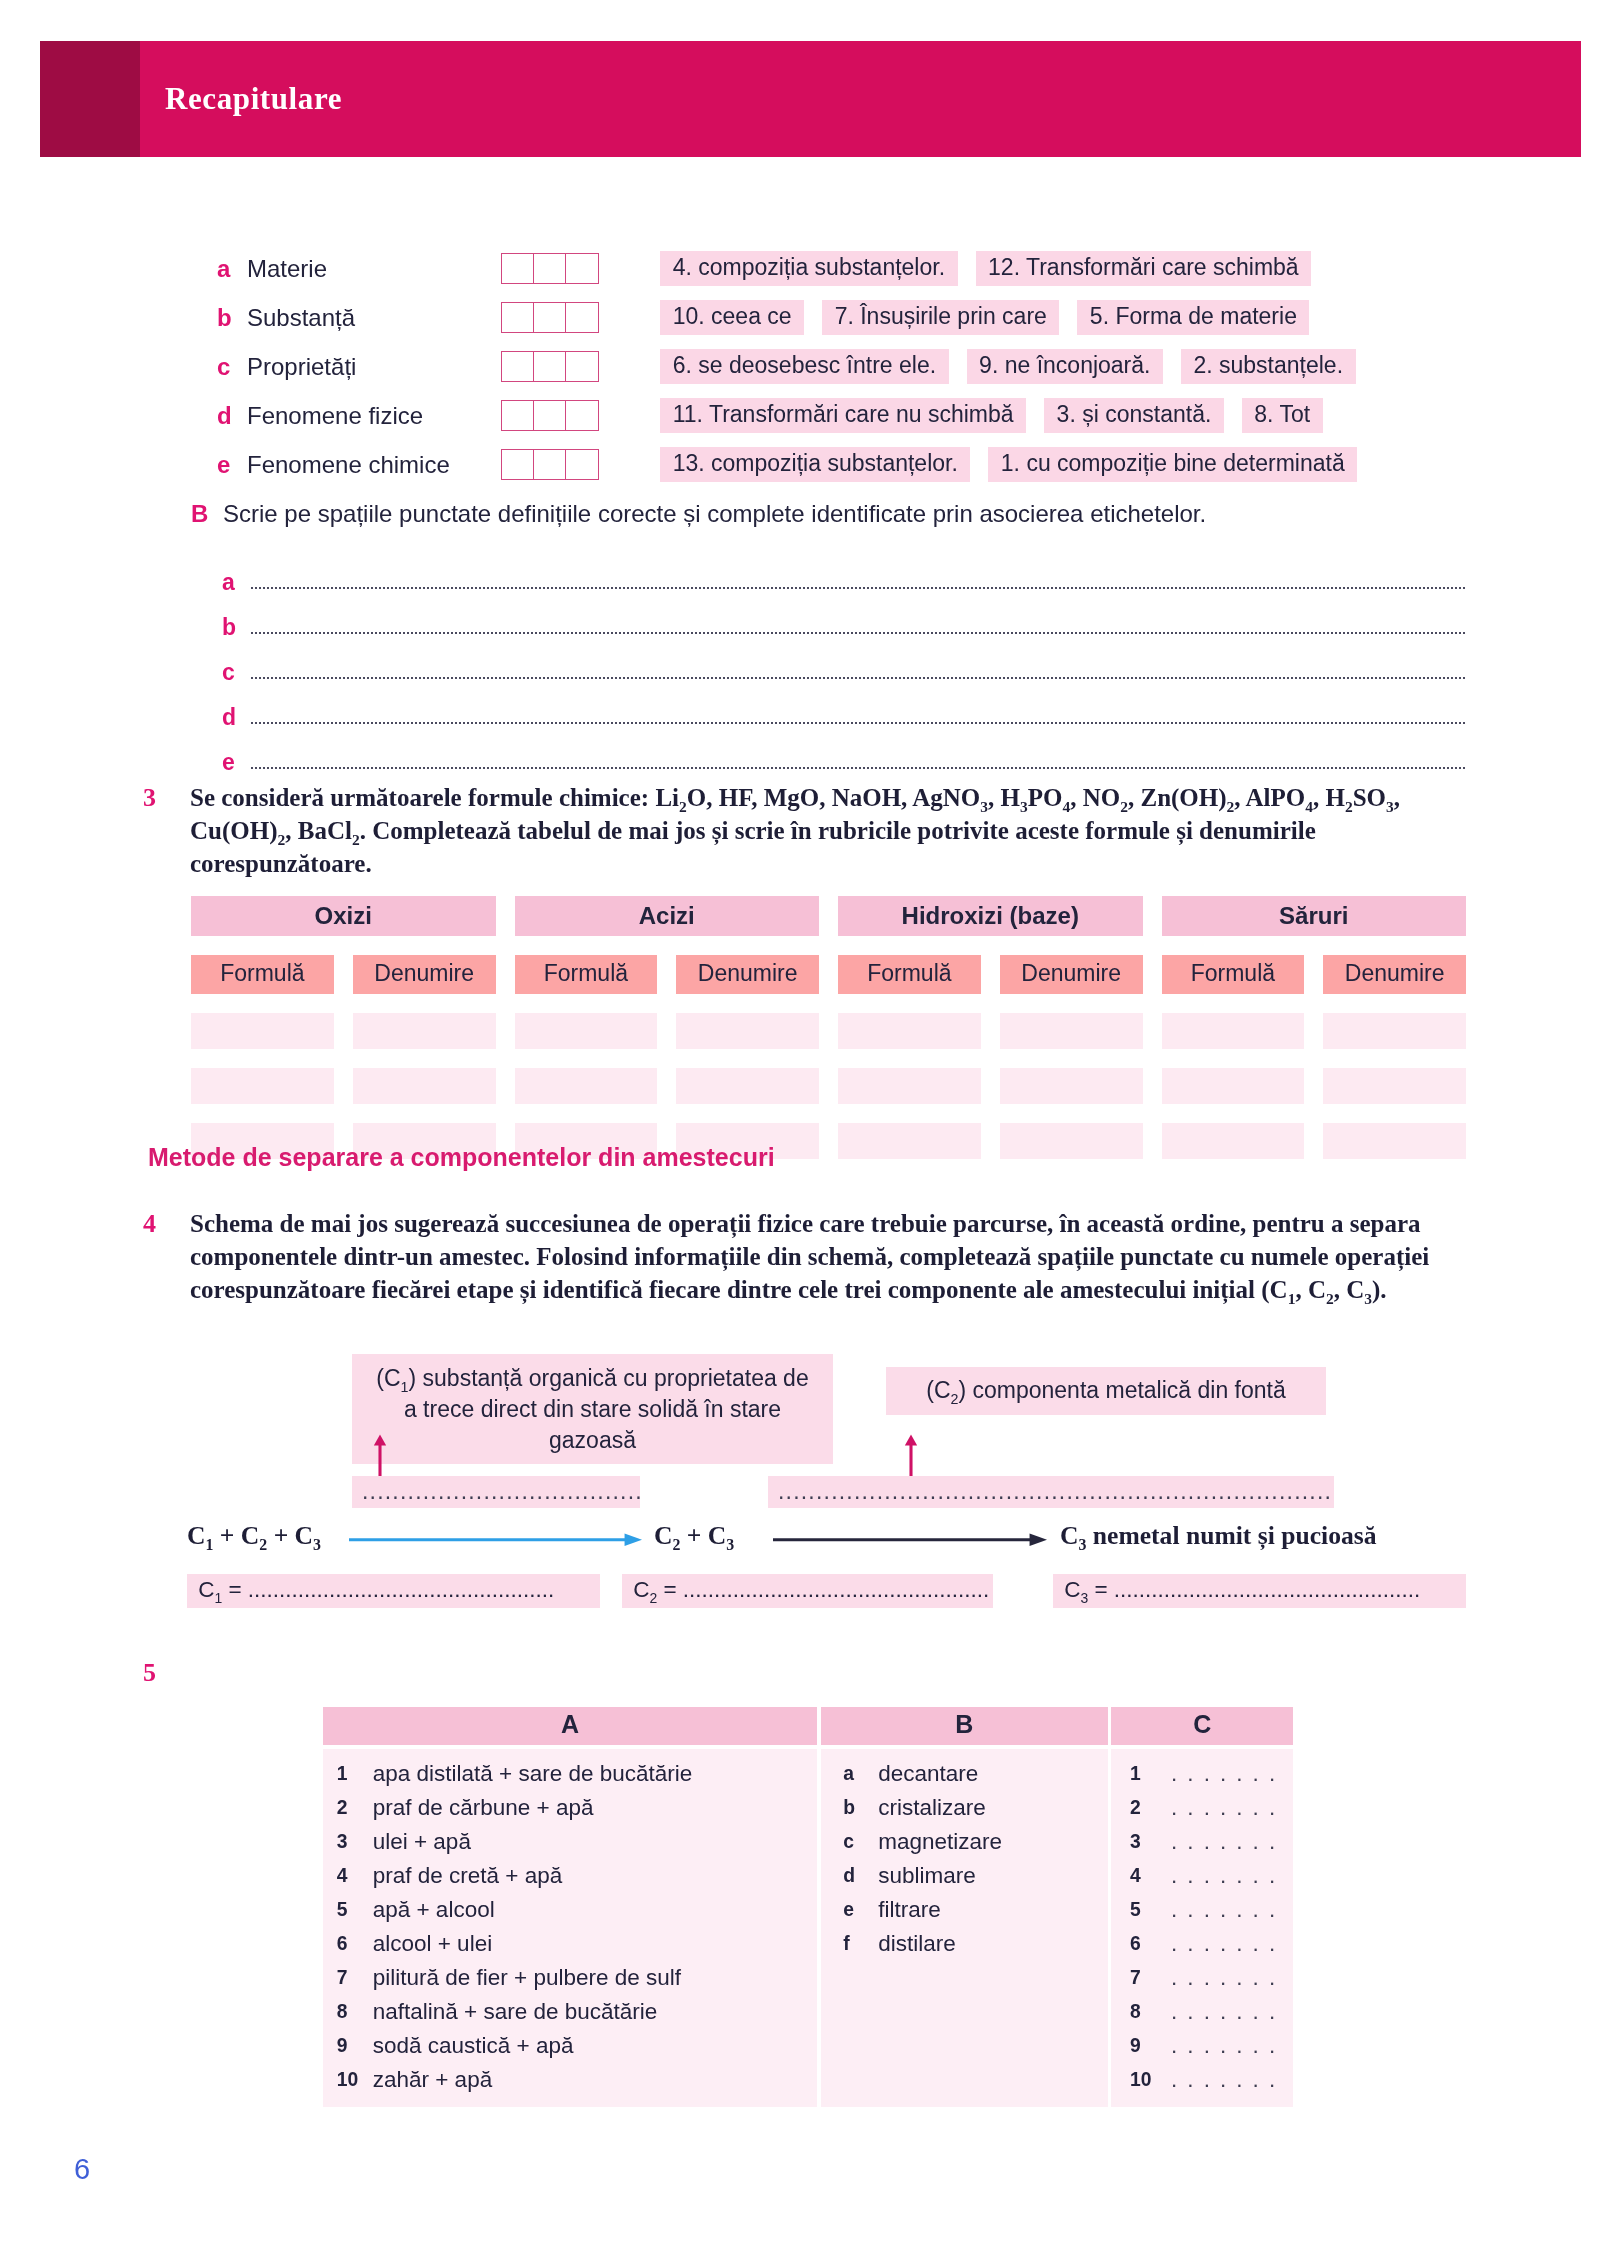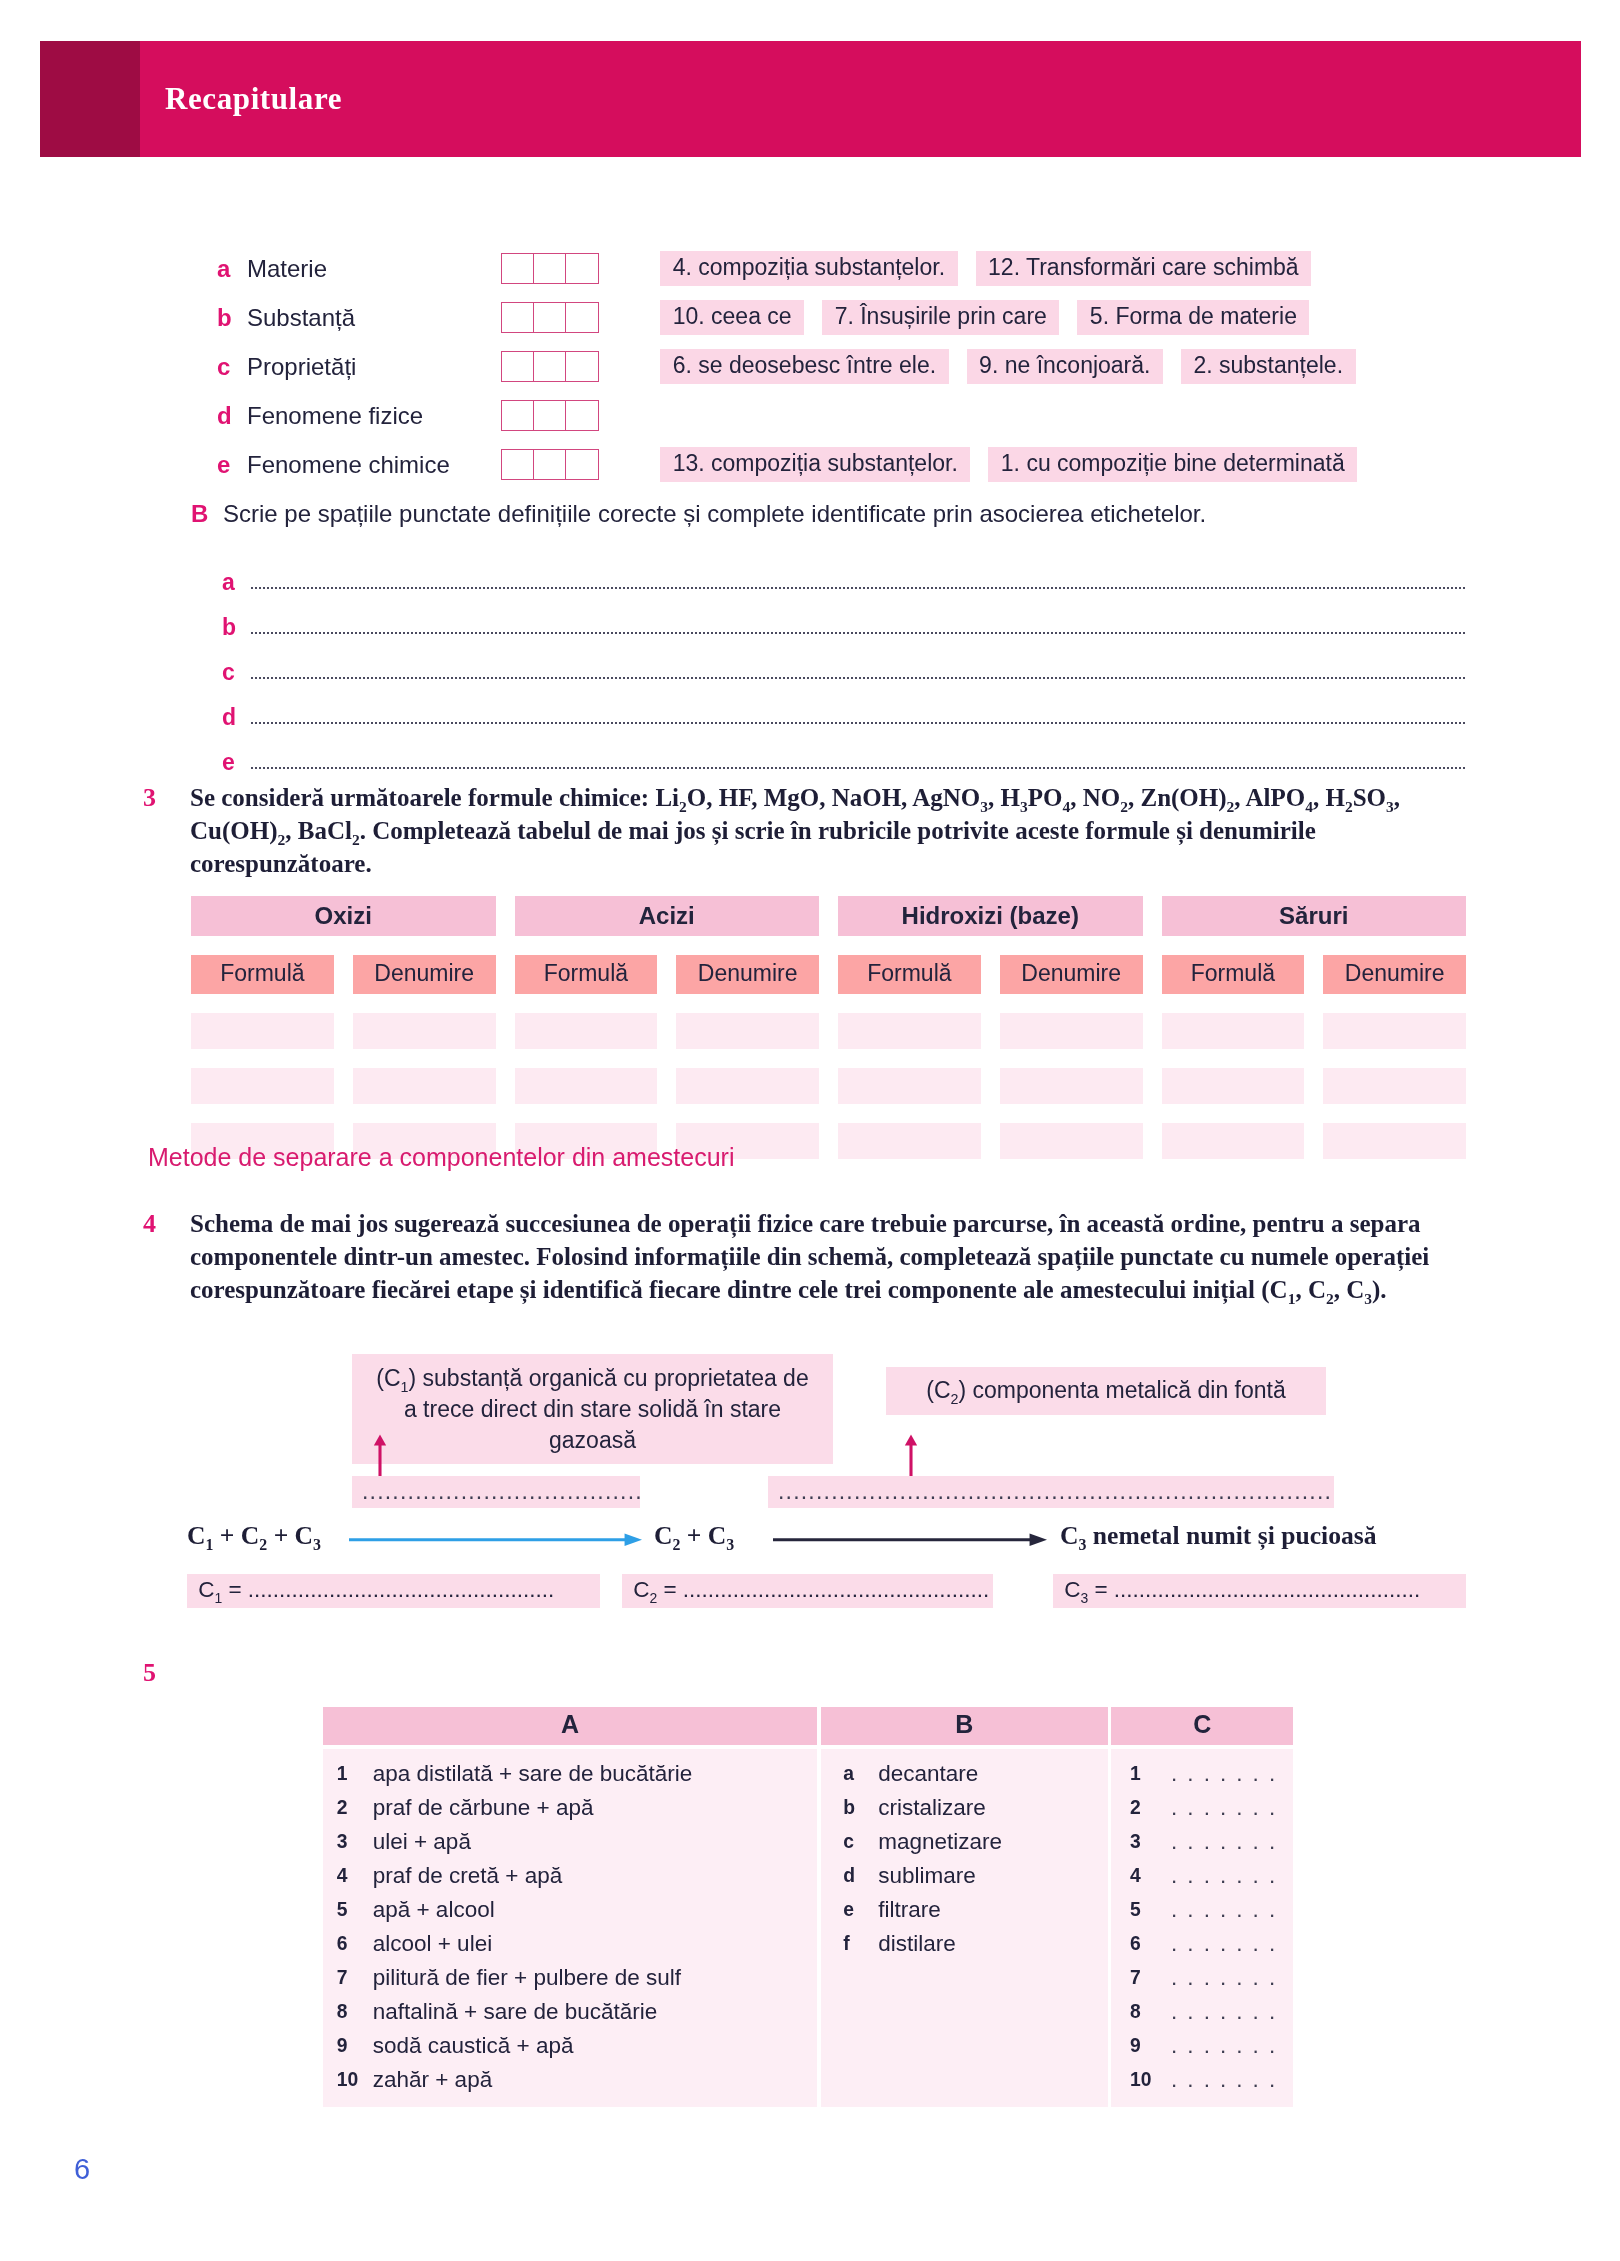--- a/index.html
+++ b/index.html
@@ -59,21 +59,21 @@
   #ex4 { top:1207px; }
   #ex5 { top:1656px; }
 
   
   .t3 { margin:16px 0 0 191px; width:1275px; display:grid; grid-template-columns:repeat(8, 1fr); gap:19px; }
   .t3 .g { grid-column:span 2; background:#f6c0d6; text-align:center; font-weight:700; font-size:24px; padding:5.6px 0 6.9px; }
   .t3 .s { background:#fca5a5; text-align:center; font-size:23px; padding:5px 0 6.2px; }
   .t3 .e { background:#fdeaf2; height:36px; }
 
   
-  .sep-heading { position:absolute; left:148px; top:1143px; color:#d81b6f; font-size:25px; font-weight:400;text-align:center; }
+  .sep-heading { position:absolute; left:148px; top:1143px; color:#d81b6f; font-size:25px; font-weight:700;text-align:center; }
 
   
   .schema { position:absolute; left:0; top:1354px; width:1620px; height:268px; font-size:23px; }
   .sbox { position:absolute; background:#fbdce9; text-align:center; padding:8.7px 16px; line-height:31px; color:#23233c; }
   .sbox1 { left:352px; top:0; width:481px; }
   .sbox2 { left:886px; top:12.5px; width:440px;text-align:center; }
   .sdots {
     position:absolute; background:#fbdce9; height:32px; line-height:31px; padding:0 10px;
     overflow:hidden; white-space:nowrap; color:#3c3c50; letter-spacing:1.2px; top:122px;
   }
@@ -168,20 +168,25 @@
     </div>
 
     <div class="match-row">
       <span class="m-letter">d</span>
       <span class="m-term">Fenomene fizice</span>
       <span class="m-cells">
           <i></i>
           <i></i>
           <i></i>
         </span>
+      <span class="m-tags">
+        <span class="tag">11. Transformări care nu schimbă</span>
+        <span class="tag">3. și constantă.</span>
+        <span class="tag">8. Tot</span>
+      </span>
     </div>
 
     <div class="match-row">
       <span class="m-letter">e</span>
       <span class="m-term">Fenomene chimice</span>
       <span class="m-cells">
           <i></i>
           <i></i>
           <i></i>
         </span>

